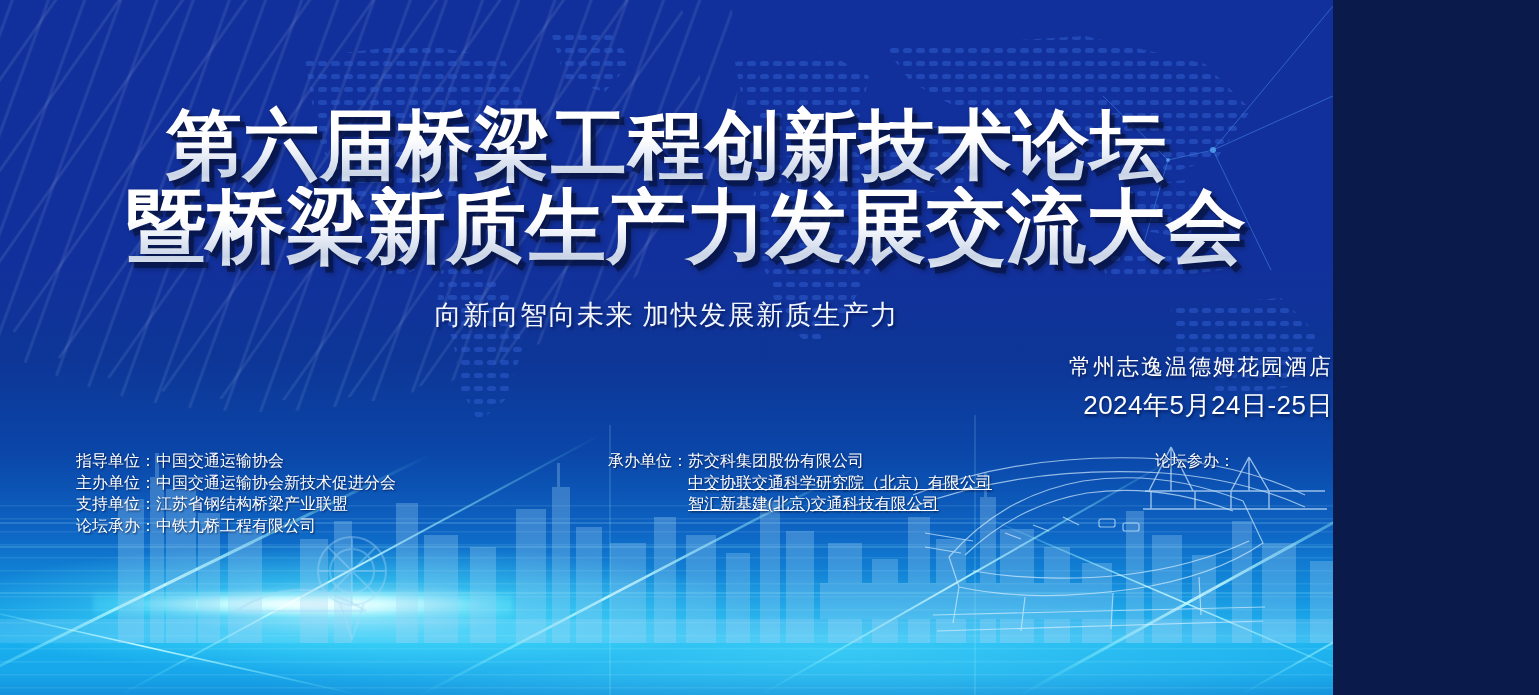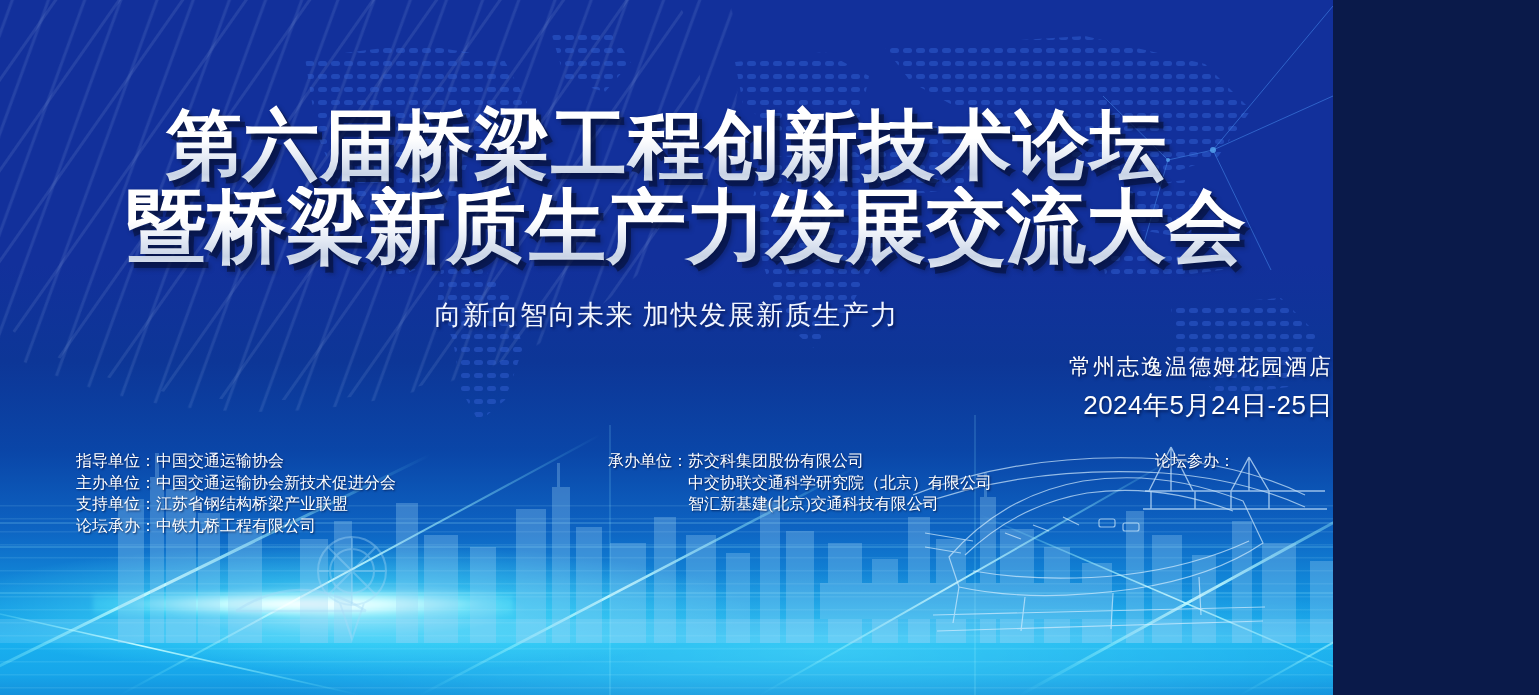--- a/index.html
+++ b/index.html
@@ -170,21 +170,21 @@
     text-shadow:1px 1px 2px rgba(0,12,55,.75);
     white-space:nowrap;
   }
   .org-left   { left:76px;  top:450px; }
   .org-mid    { left:608px; top:450px; }
   .org-right  { left:1155px; top:450px; }
 
   .org-row { display:flex; }
   .org-label { display:inline-block; }
   .org-vals { display:inline-block; }
-  .org-vals div + div { margin-top:0; }
+  .org-vals div + div { margin-top:0;text-decoration:underline; }
 </style>
 </head>
 <body>
 
 <div class="banner">
 
   <div class="layer">
 
     <div class="arcs-tl"></div>
     <div class="arcs-tl2"></div>

